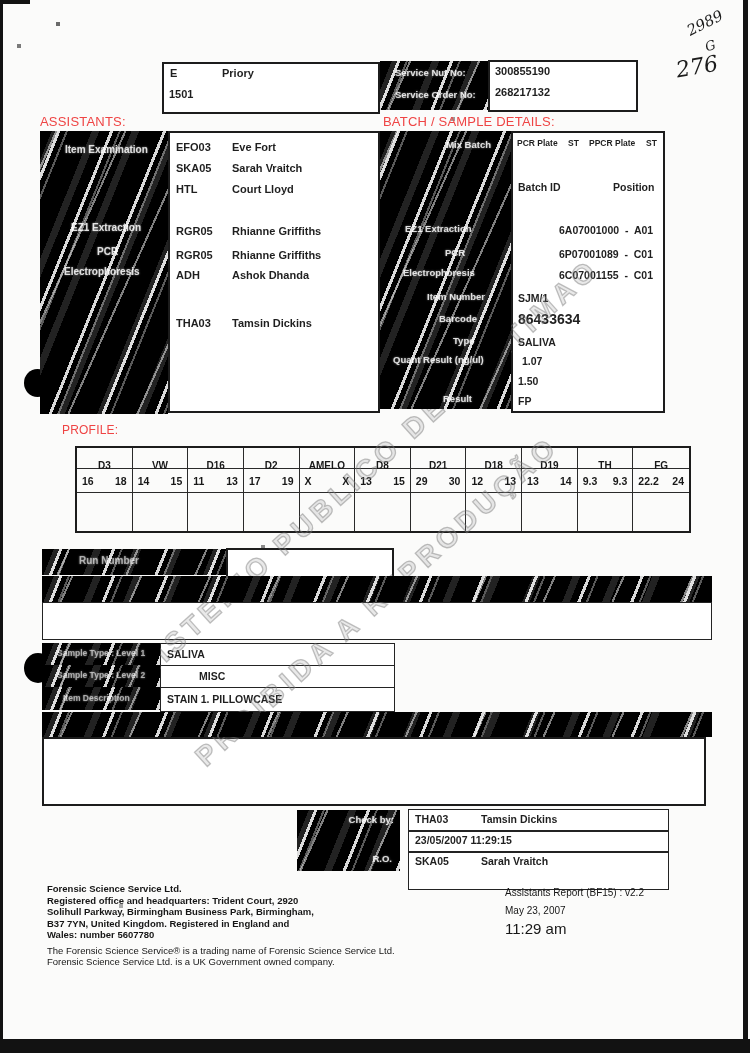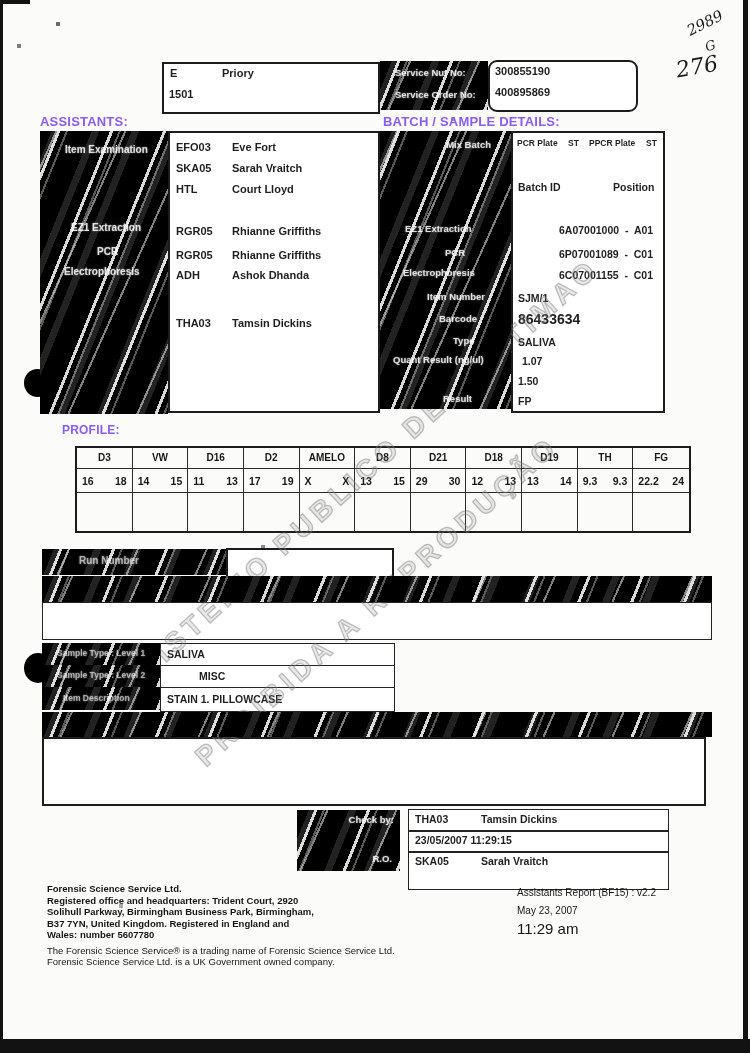--- a/index.html
+++ b/index.html
@@ -20,29 +20,29 @@
       repeating-linear-gradient(294deg, rgba(255,255,255,0) 0 27px, rgba(255,255,255,.5) 27px 29px, rgba(255,255,255,0) 29px 63px),
       repeating-linear-gradient(112deg, #000 0 11px, #222 11px 18px, #000 18px 37px);}
   .rlabel{position:absolute;color:rgba(255,255,255,.82);font-weight:bold;font-size:10px;
           text-shadow:0 0 2px rgba(255,255,255,.55);white-space:nowrap;z-index:5;padding-left:11px;}
   
   .vbox{position:absolute;background:#fff;border:2px solid #1c1c1c;z-index:1;}
   .vbox-thin{position:absolute;background:#fff;border:1.5px solid #232323;z-index:1;}
   .fv{position:absolute;font-size:11px;font-weight:bold;color:#1f1f1f;white-space:nowrap;}
   .fv10{position:absolute;font-size:10.5px;font-weight:bold;color:#1f1f1f;white-space:nowrap;}
   .pre{white-space:pre;margin-left:41px;}
-  .heading{position:absolute;font-size:13px;font-weight:bold;color:#8b5cf6;letter-spacing:.2px;z-index:2;}
+  .heading{position:absolute;font-size:13px;font-weight:normal;color:#ef4444;letter-spacing:.2px;z-index:2;}
   
   #profile-grid{position:absolute;left:75px;top:446px;width:612px;display:grid;z-index:1;
      grid-template-columns:repeat(11,1fr);grid-template-rows:21px 24px 38px;
      border:2px solid #1c1c1c;background:transparent;}
   #profile-grid>div{border-right:1.5px solid #2a2a2a;border-bottom:1.5px solid #2a2a2a;}
   #profile-grid>div:nth-child(11n){border-right:none;}
   #profile-grid>div:nth-child(n+23){border-bottom:none;}
-  .ph{font-size:10px;font-weight:bold;text-align:center;padding-top:4px;}
+  .ph{font-size:10px;font-weight:bold;text-align:center;padding-top:12px;}
   .pv{display:flex;justify-content:space-between;align-items:center;padding:0 5px;font-size:10.5px;font-weight:bold;}
   
   .wm{position:absolute;z-index:2;transform-origin:0 50%;transform:rotate(-42deg);white-space:nowrap;
       font-weight:bold;font-size:28px;letter-spacing:5px;color:rgba(135,135,135,.18);
       -webkit-text-stroke:1.3px rgba(120,120,120,.45);}
   
   .foot{font-size:9.5px;line-height:11.5px;color:#161616;white-space:nowrap;}
   .divider{position:absolute;left:0;right:0;height:1.5px;background:#232323;}
 </style>
 </head>
@@ -67,23 +67,23 @@
 
   <div class="vbox" style="left:162px;top:62px;width:214px;height:48px;">
     <span class="fv" style="left:6px;top:3px;">E</span>
     <span class="fv" style="left:58px;top:3px;">Priory</span>
     <span class="fv" style="left:5px;top:24px;">1501</span>
   </div>
   <div class="redact" style="left:380px;top:61px;width:108px;height:49px;">
     <span class="rlabel" style="left:4px;top:6px;font-size:9.5px;">Service Nut No:</span>
     <span class="rlabel" style="left:4px;top:28px;font-size:9.5px;">Service Order No:</span>
   </div>
-  <div class="vbox" style="left:488px;top:60px;width:146px;height:48px;border-radius:9px;">
+  <div class="vbox" style="left:488px;top:60px;width:146px;height:48px;">
     <span class="fv" style="left:5px;top:3px;">300855190</span>
-    <span class="fv" style="left:5px;top:24px;">400895869</span>
+    <span class="fv" style="left:5px;top:24px;">268217132</span>
   </div>
 
   <div class="heading" style="left:40px;top:114px;">ASSISTANTS:</div>
   <div class="heading" style="left:383px;top:114px;">BATCH / SAMPLE DETAILS:</div>
 
   <div class="redact" style="left:40px;top:131px;width:128px;height:283px;">
     <span class="rlabel" style="left:14px;top:13px;">Item Examination</span>
     <span class="rlabel" style="left:20px;top:91px;">EZ1 Extraction</span>
     <span class="rlabel" style="left:46px;top:115px;">PCR</span>
     <span class="rlabel" style="left:13px;top:135px;">Electrophoresis</span>
@@ -266,19 +266,19 @@
 
   <div style="position:absolute;left:47px;top:883px;z-index:3;">
     <div class="foot" style="font-weight:bold;">Forensic Science Service Ltd.</div>
     <div class="foot" style="font-weight:bold;">Registered office and headquarters: Trident Court, 2920</div>
     <div class="foot" style="font-weight:bold;">Solihull Parkway, Birmingham Business Park, Birmingham,</div>
     <div class="foot" style="font-weight:bold;">B37 7YN, United Kingdom. Registered in England and</div>
     <div class="foot" style="font-weight:bold;">Wales: number 5607780</div>
     <div class="foot" style="margin-top:4px;">The Forensic Science Service® is a trading name of Forensic Science Service Ltd.</div>
     <div class="foot">Forensic Science Service Ltd. is a UK Government owned company.</div>
   </div>
-  <div style="position:absolute;left:505px;top:884px;z-index:3;margin-left:12px;">
+  <div style="position:absolute;left:505px;top:884px;z-index:3;">
     <div class="foot" style="font-size:10px;line-height:18px;">Assistants Report (BF15) : v2.2</div>
     <div class="foot" style="font-size:10px;line-height:18px;">May 23, 2007</div>
     <div class="foot" style="font-size:15px;line-height:18px;">11:29 am</div>
   </div>
 
 </div>
 
 </body></html>

